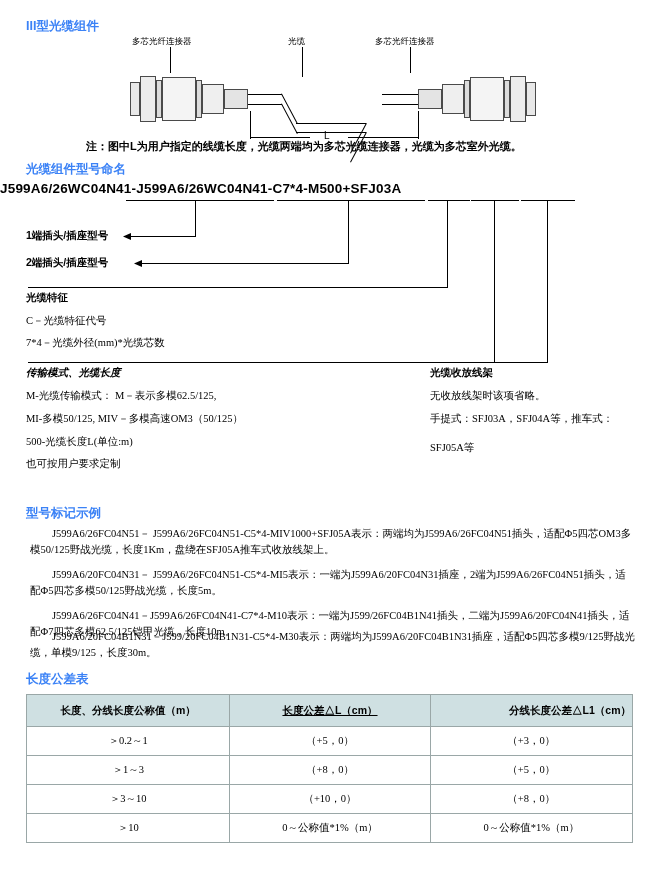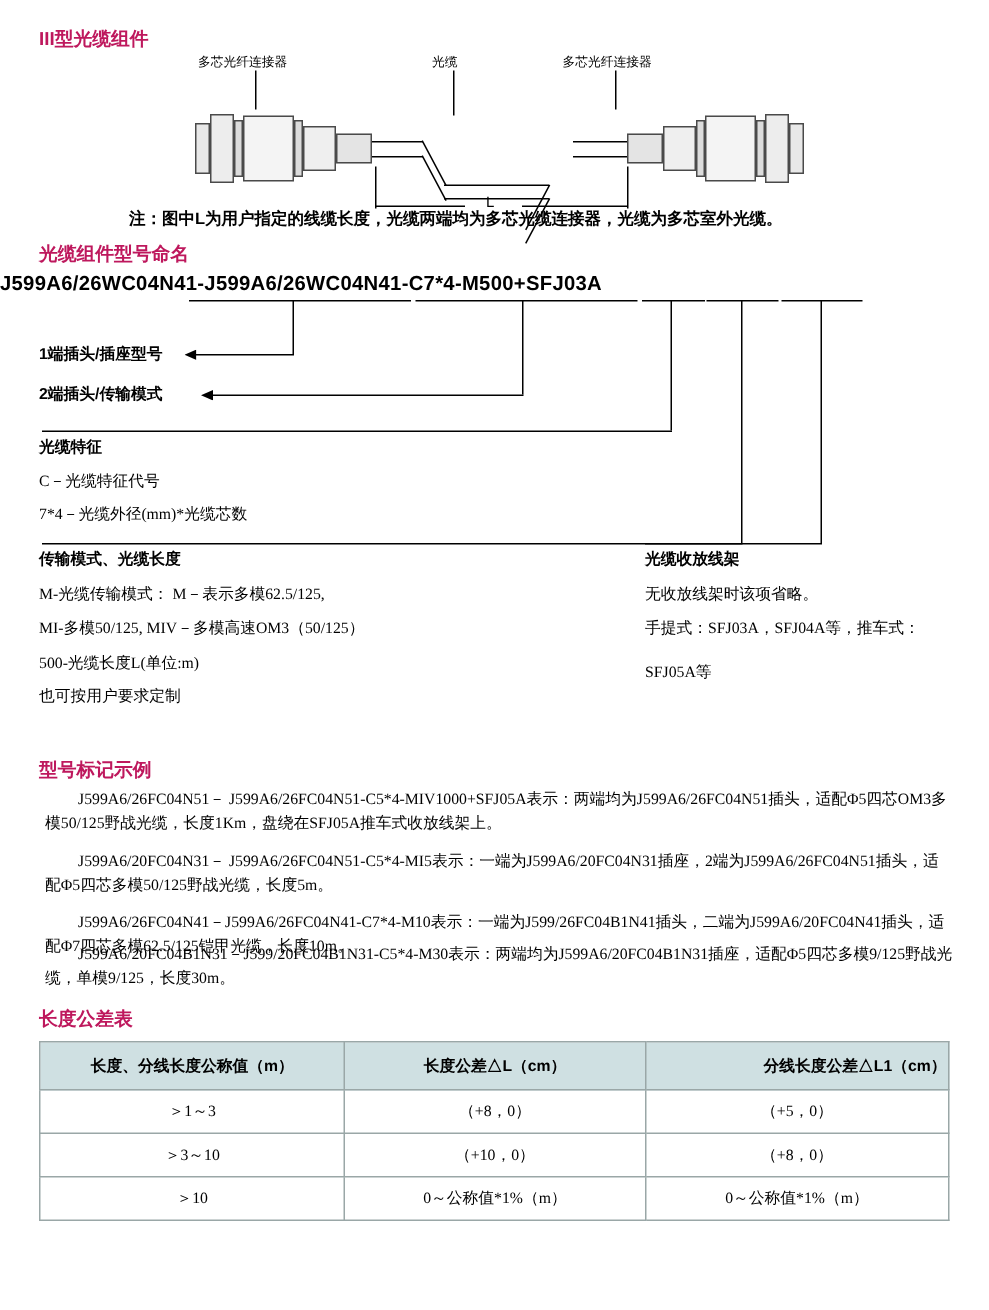--- a/index.html
+++ b/index.html
@@ -9,21 +9,21 @@
     height: 873px;
     background: #ffffff;
     font-family: "Liberation Serif", "DejaVu Serif", serif;
     color: #000000;
     position: relative;
     overflow: hidden;
   }
   .page { position: relative; width: 659px; height: 873px; }
 
   .sec-title {
-    color: #be185d;
+    color: #3b82f6;
     font-weight: bold;
     font-size: 12.5px;
     font-family: "Liberation Sans", sans-serif;
   }
 
   
   #h-iii { position: absolute; left: 26px; top: 18px; }
 
   .drawing { position: absolute; left: 100px; top: 36px; width: 470px; height: 100px; }
 
@@ -175,32 +175,32 @@
   <div class="br" style="left:471px; top:200px; width:48px; height:1px;"></div>
   <div class="br" style="left:521px; top:200px; width:54px; height:1px;"></div>
 
   <div class="br" style="left:195px; top:200px; width:1px; height:36px;"></div>
   <div class="br" style="left:130px; top:236px; width:66px; height:1px;"></div>
   <div class="lbl b" style="left:26px; top:229px;">1端插头/插座型号</div>
   <div class="br" style="left:123px; top:233px; width:8px; height:7px; background:#000; clip-path: polygon(0 50%, 100% 0, 100% 100%);"></div>
 
   <div class="br" style="left:348px; top:200px; width:1px; height:63px;"></div>
   <div class="br" style="left:141px; top:263px; width:208px; height:1px;"></div>
-  <div class="lbl b" style="left:26px; top:256px;">2端插头/传输模式</div>
+  <div class="lbl b" style="left:26px; top:256px;">2端插头/插座型号</div>
   <div class="br" style="left:134px; top:260px; width:8px; height:7px; background:#000; clip-path: polygon(0 50%, 100% 0, 100% 100%);"></div>
 
   <div class="br" style="left:447px; top:200px; width:1px; height:87px;"></div>
   <div class="br" style="left:28px; top:287px; width:420px; height:1px;"></div>
   <div class="lbl b" style="left:26px; top:291px;">光缆特征</div>
   <div class="txt" style="left:26px; top:314px;">C－光缆特征代号</div>
   <div class="txt" style="left:26px; top:336px;">7*4－光缆外径(mm)*光缆芯数</div>
 
   <div class="br" style="left:494px; top:200px; width:1px; height:162px;"></div>
   <div class="br" style="left:28px; top:362px; width:467px; height:1px;"></div>
-  <div class="lbl b" style="left:26px; top:366px;">传输模式、光缆长度</div>
+  <div class="lbl b" style="left:26px; top:366px;font-style:italic;">传输模式、光缆长度</div>
   <div class="txt" style="left:26px; top:389px;">M-光缆传输模式：  M－表示多模62.5/125,</div>
   <div class="txt" style="left:26px; top:412px;">MI-多模50/125,  MIV－多模高速OM3（50/125）</div>
   <div class="txt" style="left:26px; top:435px;">500-光缆长度L(单位:m)</div>
   <div class="txt" style="left:26px; top:457px;">也可按用户要求定制</div>
 
   <div class="br" style="left:547px; top:200px; width:1px; height:162px;"></div>
   <div class="br" style="left:430px; top:362px; width:118px; height:1px;"></div>
   <div class="lbl b" style="left:430px; top:366px;">光缆收放线架</div>
   <div class="txt" style="left:430px; top:389px;">无收放线架时该项省略。</div>
   <div class="txt" style="left:430px; top:412px;">手提式：SFJ03A，SFJ04A等，推车式：</div>
@@ -213,25 +213,30 @@
   <div class="ex" style="top:608px;">J599A6/26FC04N41－J599A6/26FC04N41-C7*4-M10表示：一端为J599/26FC04B1N41插头，二端为J599A6/20FC04N41插头，适配Φ7四芯多模62.5/125铠甲光缆，长度10m。</div>
   <div class="ex" style="top:629px;">J599A6/20FC04B1N31－J599/20FC04B1N31-C5*4-M30表示：两端均为J599A6/20FC04B1N31插座，适配Φ5四芯多模9/125野战光缆，单模9/125，长度30m。</div>
 
   <div class="sec-title" id="h-table">长度公差表</div>
 
   <div class="tbl-wrap">
     <table>
       <thead>
         <tr>
           <th style="width:203px;">长度、分线长度公称值（m）</th>
-          <th style="width:200px;">长度公差△L（cm）</th>
+          <th style="width:200px;text-decoration:underline;">长度公差△L（cm）</th>
           <th style="width:202px;text-align:right;">分线长度公差△L1（cm）</th>
         </tr>
       </thead>
       <tbody>
+        <tr>
+          <td>＞0.2～1</td>
+          <td>（+5，0）</td>
+          <td>（+3，0）</td>
+        </tr>
         <tr>
           <td>＞1～3</td>
           <td>（+8，0）</td>
           <td>（+5，0）</td>
         </tr>
         <tr>
           <td>＞3～10</td>
           <td>（+10，0）</td>
           <td>（+8，0）</td>
         </tr>

